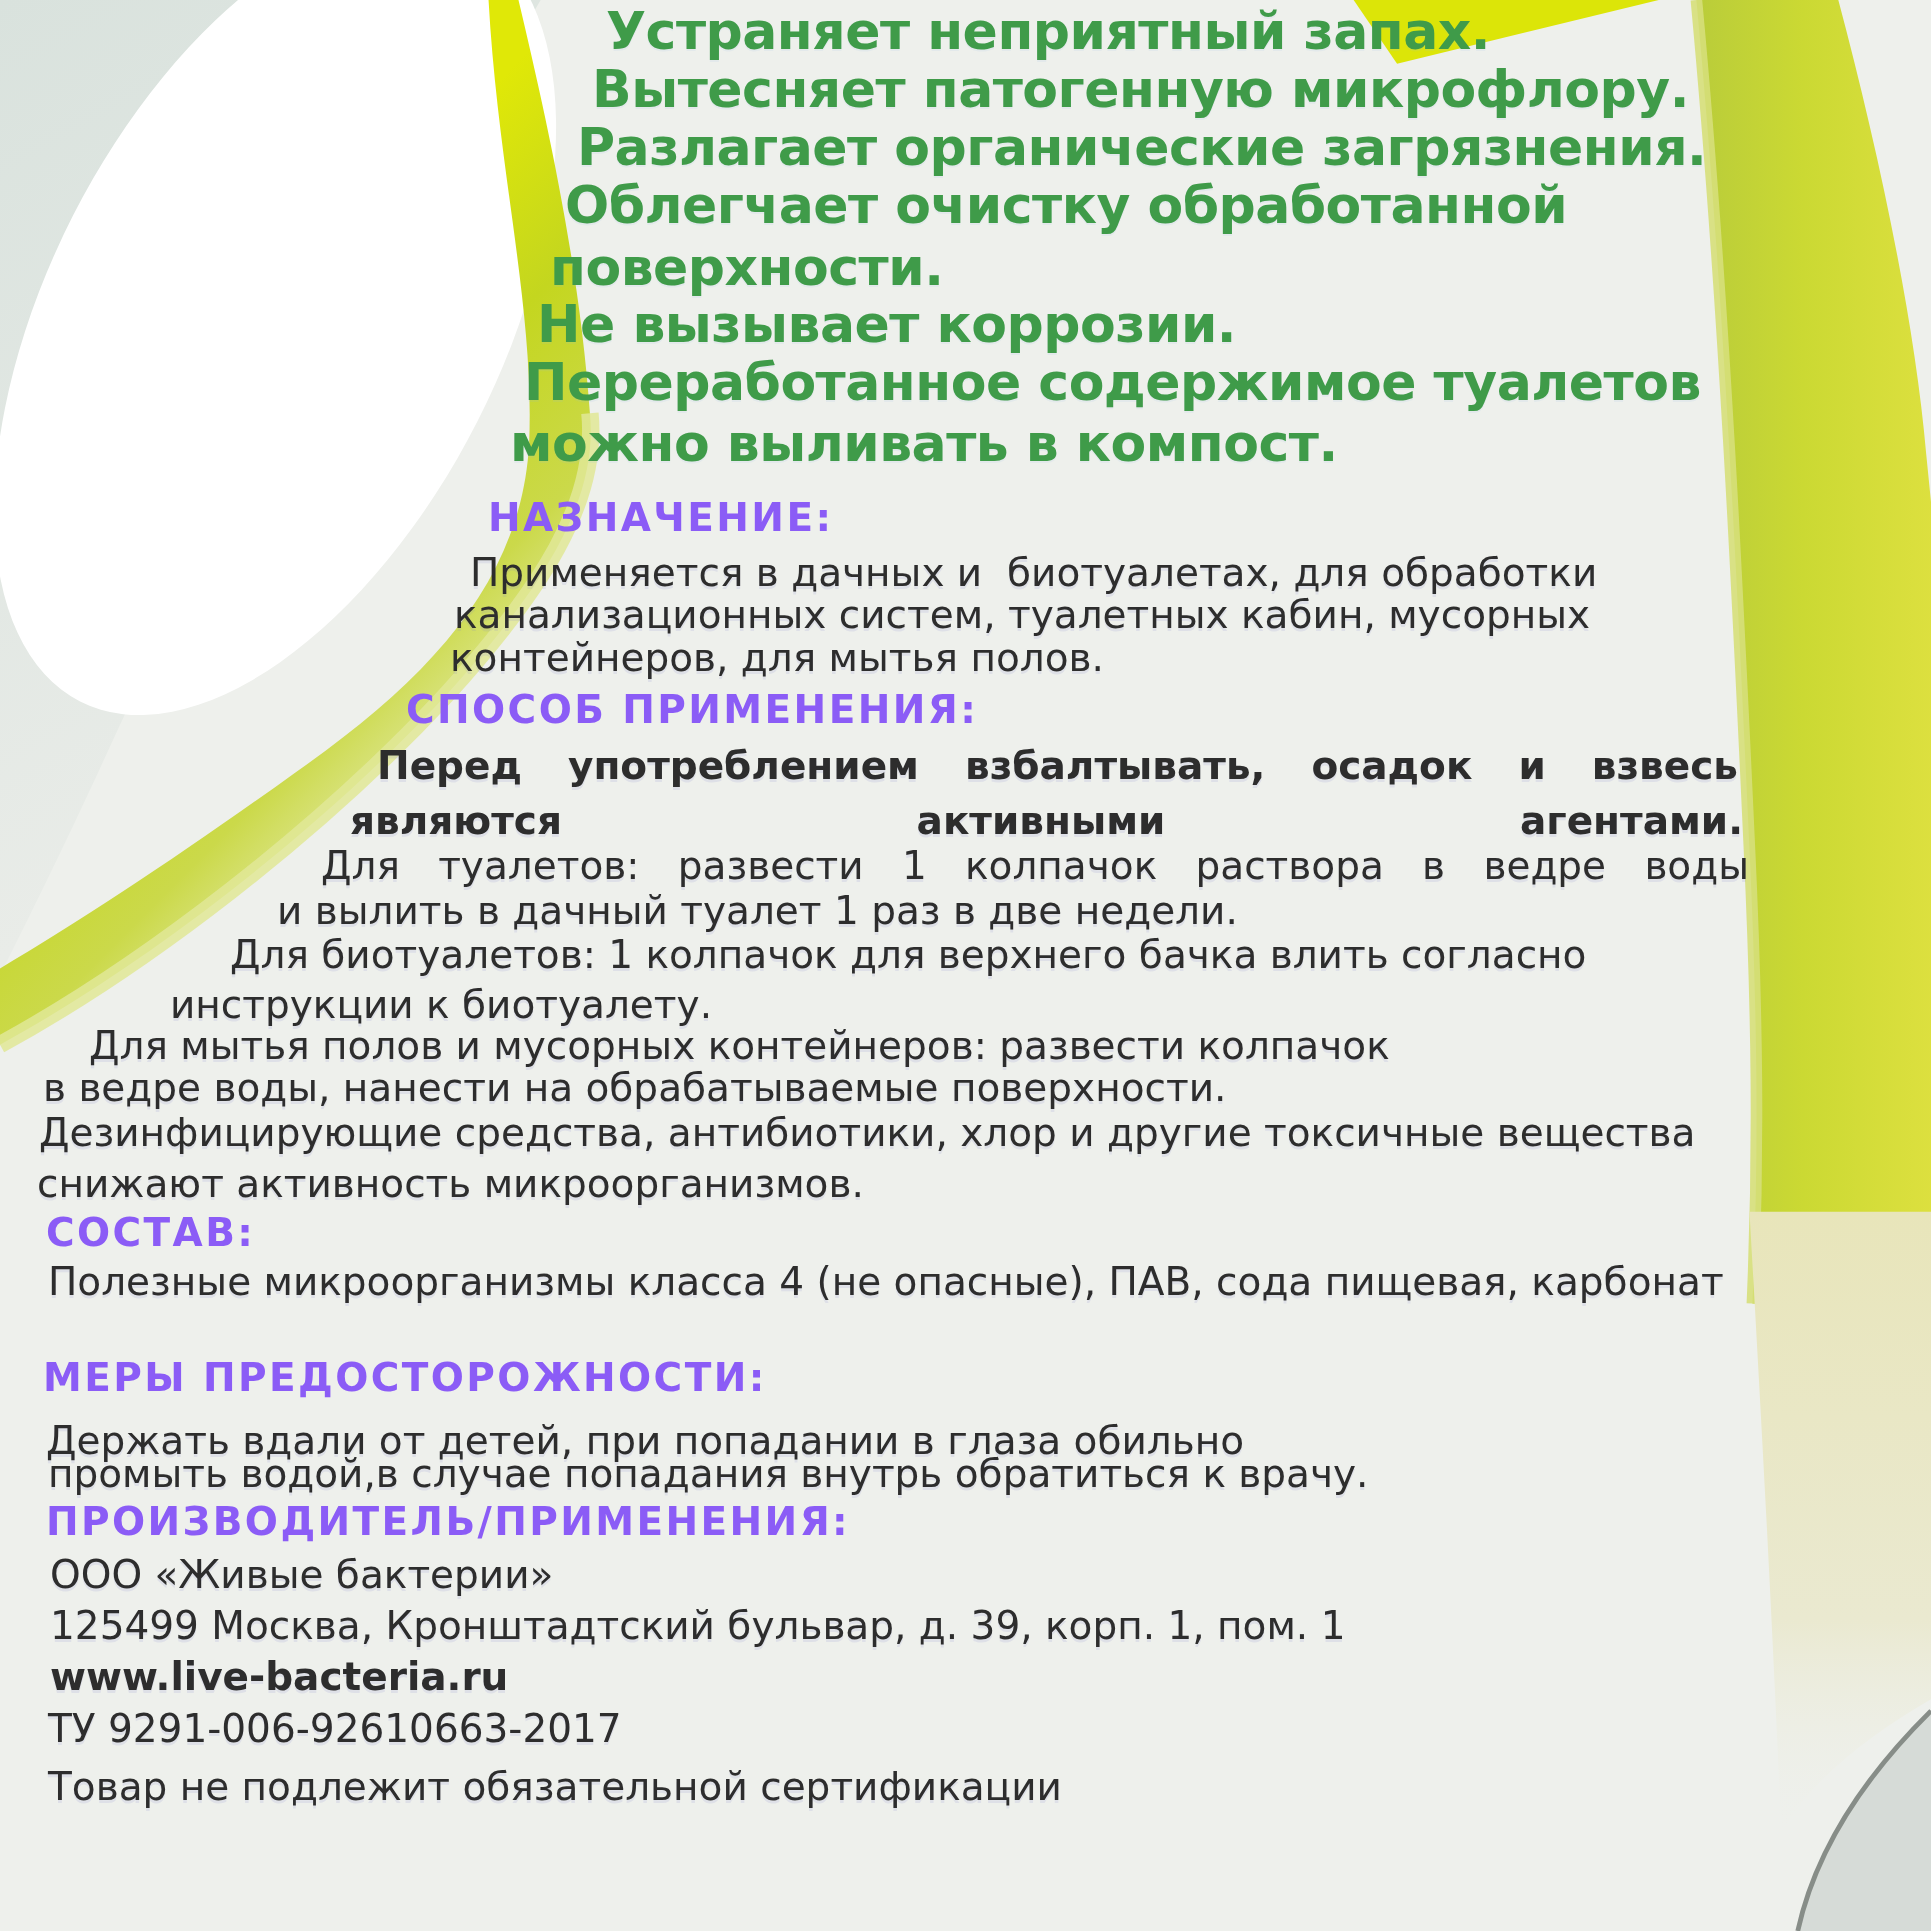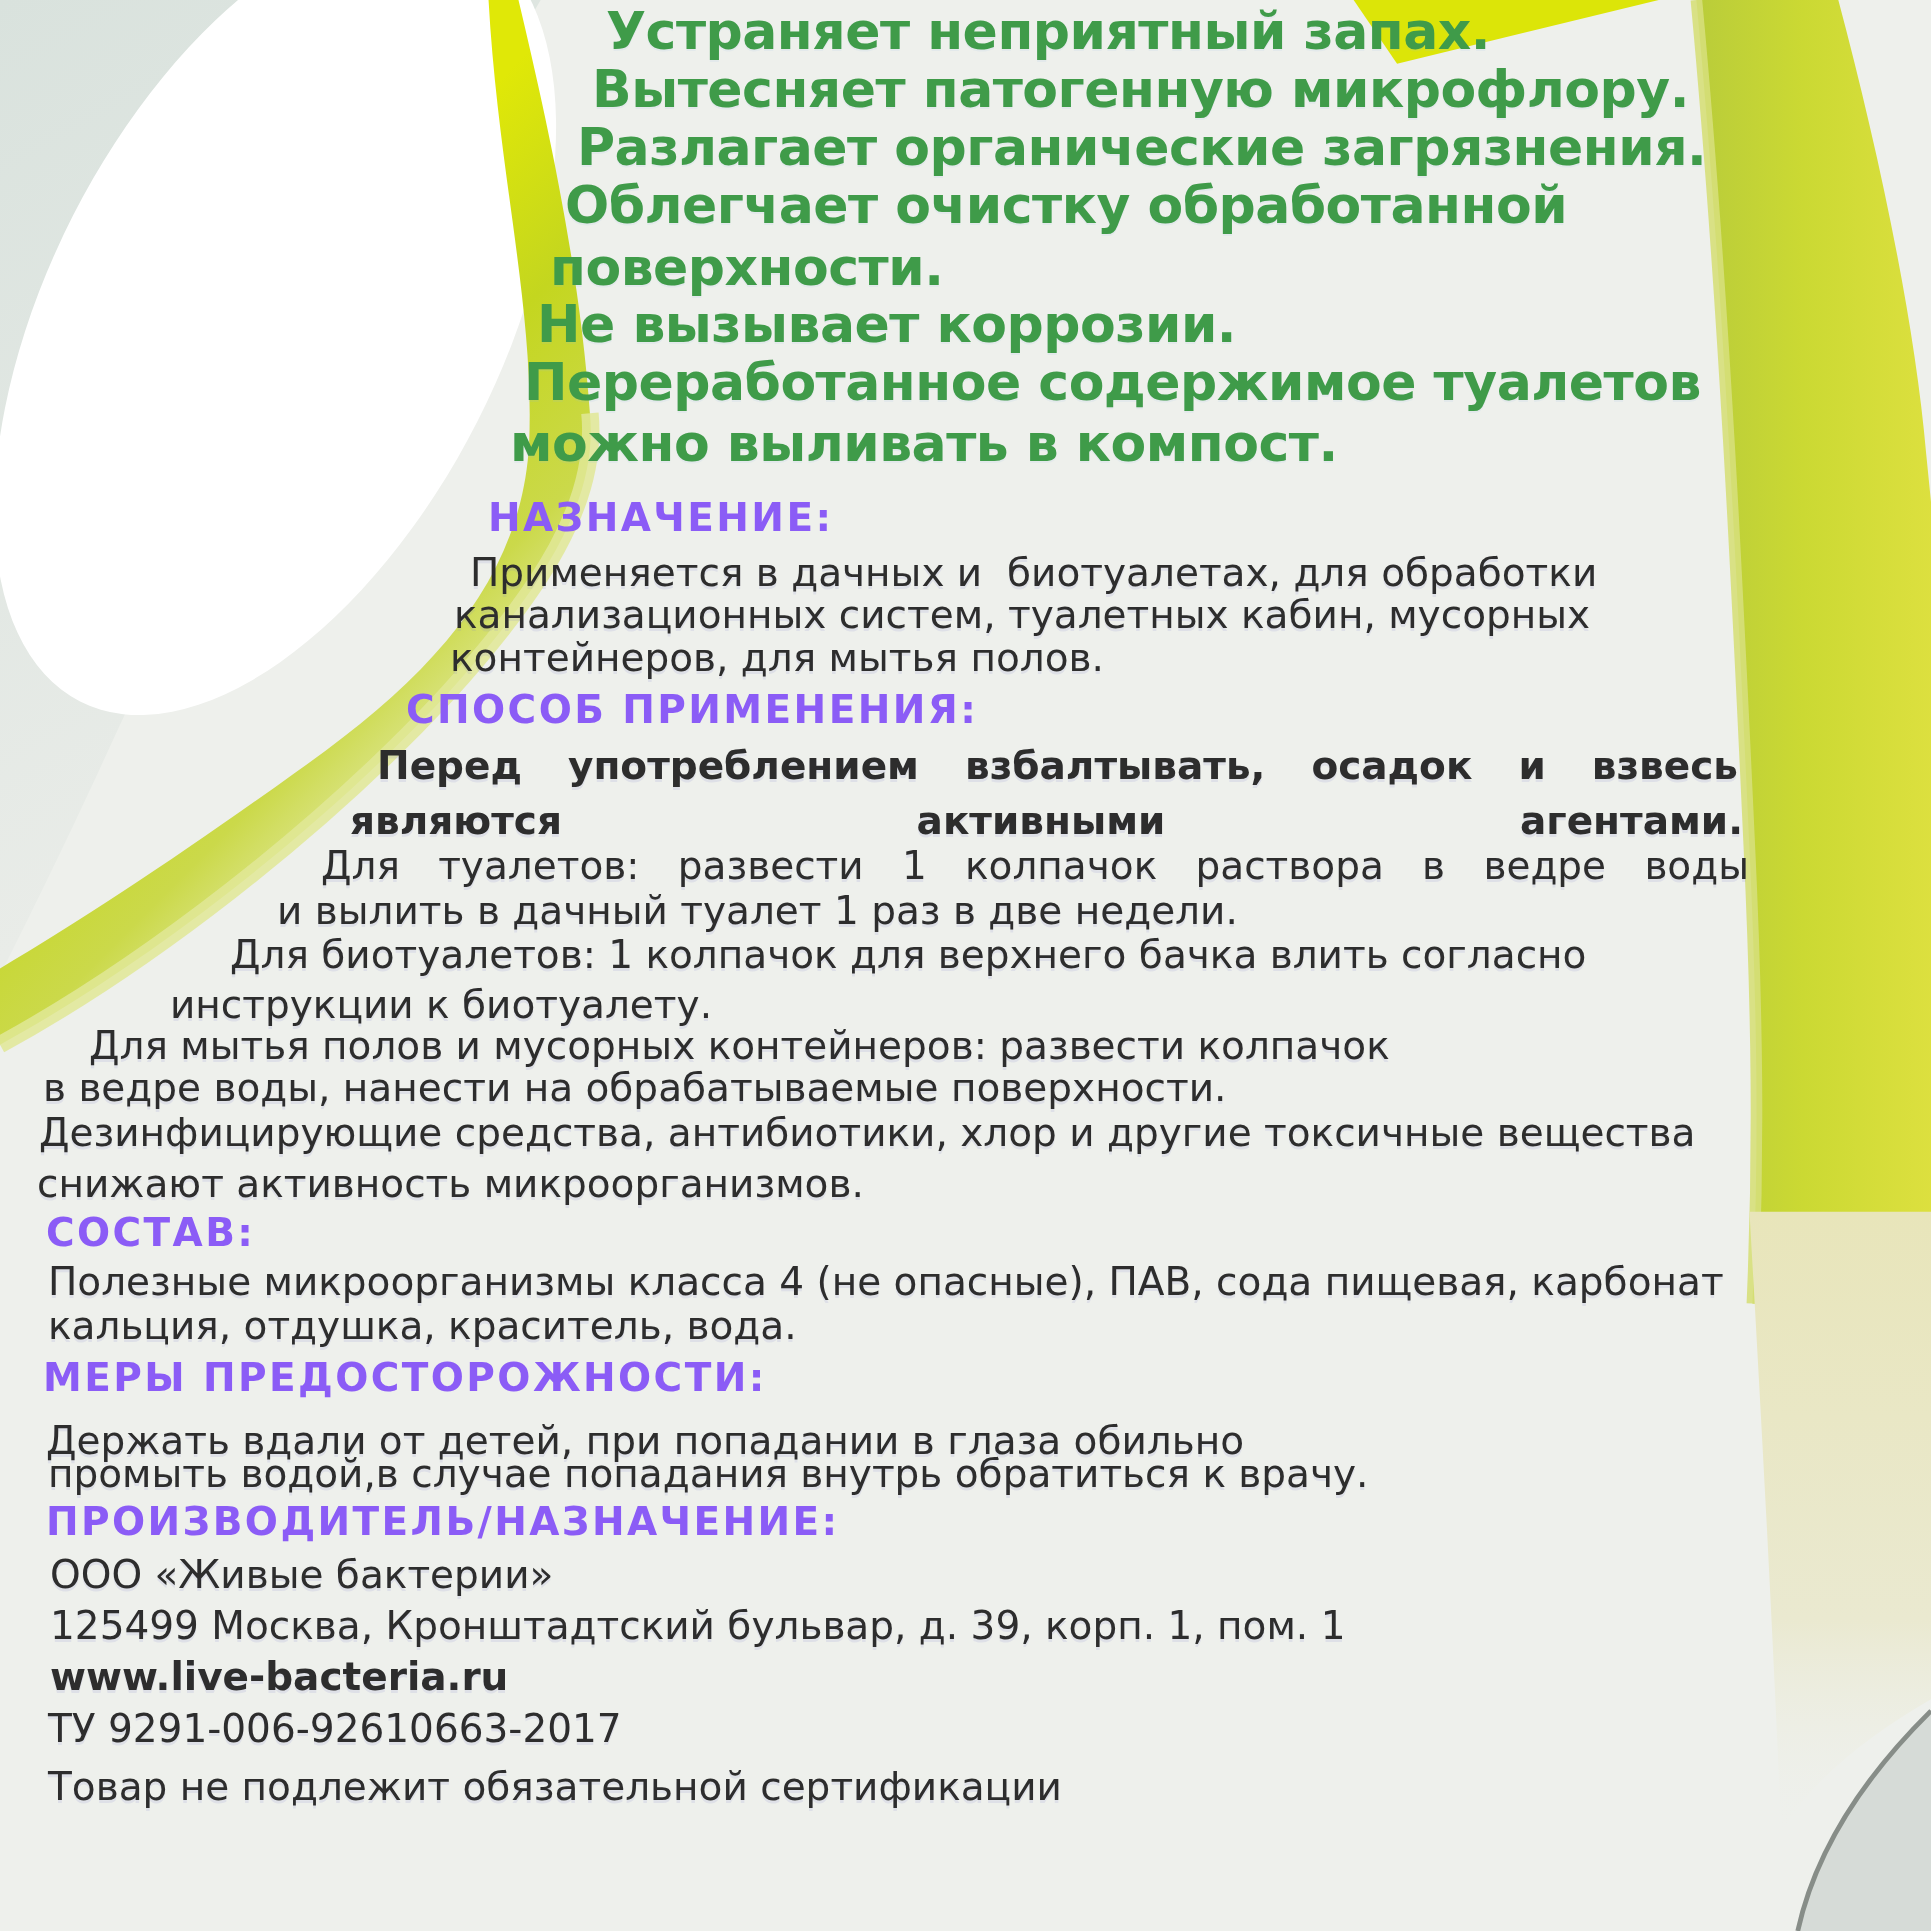--- a/index.html
+++ b/index.html
@@ -85,27 +85,26 @@
   <div class="line" style="left:277px;top:889px;">и вылить в дачный туалет 1 раз в две недели.</div>
   <div class="line" style="left:230px;top:933px;">Для биотуалетов: 1 колпачок для верхнего бачка влить согласно</div>
   <div class="line" style="left:170px;top:983px;">инструкции к биотуалету.</div>
   <div class="line" style="left:89px;top:1024px;">Для мытья полов и мусорных контейнеров: развести колпачок</div>
   <div class="line" style="left:43px;top:1066px;">в ведре воды, нанести на обрабатываемые поверхности.</div>
   <div class="line" style="left:39px;top:1111px;">Дезинфицирующие средства, антибиотики, хлор и другие токсичные вещества</div>
   <div class="line" style="left:37px;top:1162px;">снижают активность микроорганизмов.</div>
 
   <div class="line heading" style="left:46px;top:1211px;">СОСТАВ:</div>
   <div class="line" style="left:48px;top:1260px;">Полезные микроорганизмы класса 4 (не опасные), ПАВ, сода пищевая, карбонат</div>
-  <div class="line" style="left:48px;top:1304px;">кальция, отдушка, краситель, вода.</div>
 
   <div class="line heading" style="left:43px;top:1356px;">МЕРЫ ПРЕДОСТОРОЖНОСТИ:</div>
   <div class="line" style="left:46px;top:1419px;">Держать вдали от детей, при попадании в глаза обильно</div>
   <div class="line" style="left:48px;top:1452px;">промыть водой,в случае попадания внутрь обратиться к врачу.</div>
 
-  <div class="line heading" style="left:46px;top:1500px;">ПРОИЗВОДИТЕЛЬ/НАЗНАЧЕНИЕ:</div>
+  <div class="line heading" style="left:46px;top:1500px;">ПРОИЗВОДИТЕЛЬ/ПРИМЕНЕНИЯ:</div>
   <div class="line" style="left:50px;top:1553px;">ООО «Живые бактерии»</div>
   <div class="line" style="left:50px;top:1604px;">125499 Москва, Кронштадтский бульвар, д. 39, корп. 1, пом. 1</div>
   <div class="line bold" style="left:50px;top:1655px;">www.live-bacteria.ru</div>
   <div class="line" style="left:48px;top:1707px;">ТУ 9291-006-92610663-2017</div>
   <div class="line" style="left:48px;top:1765px;">Товар не подлежит обязательной сертификации</div>
 
 </div>
 
 
 </body></html>

